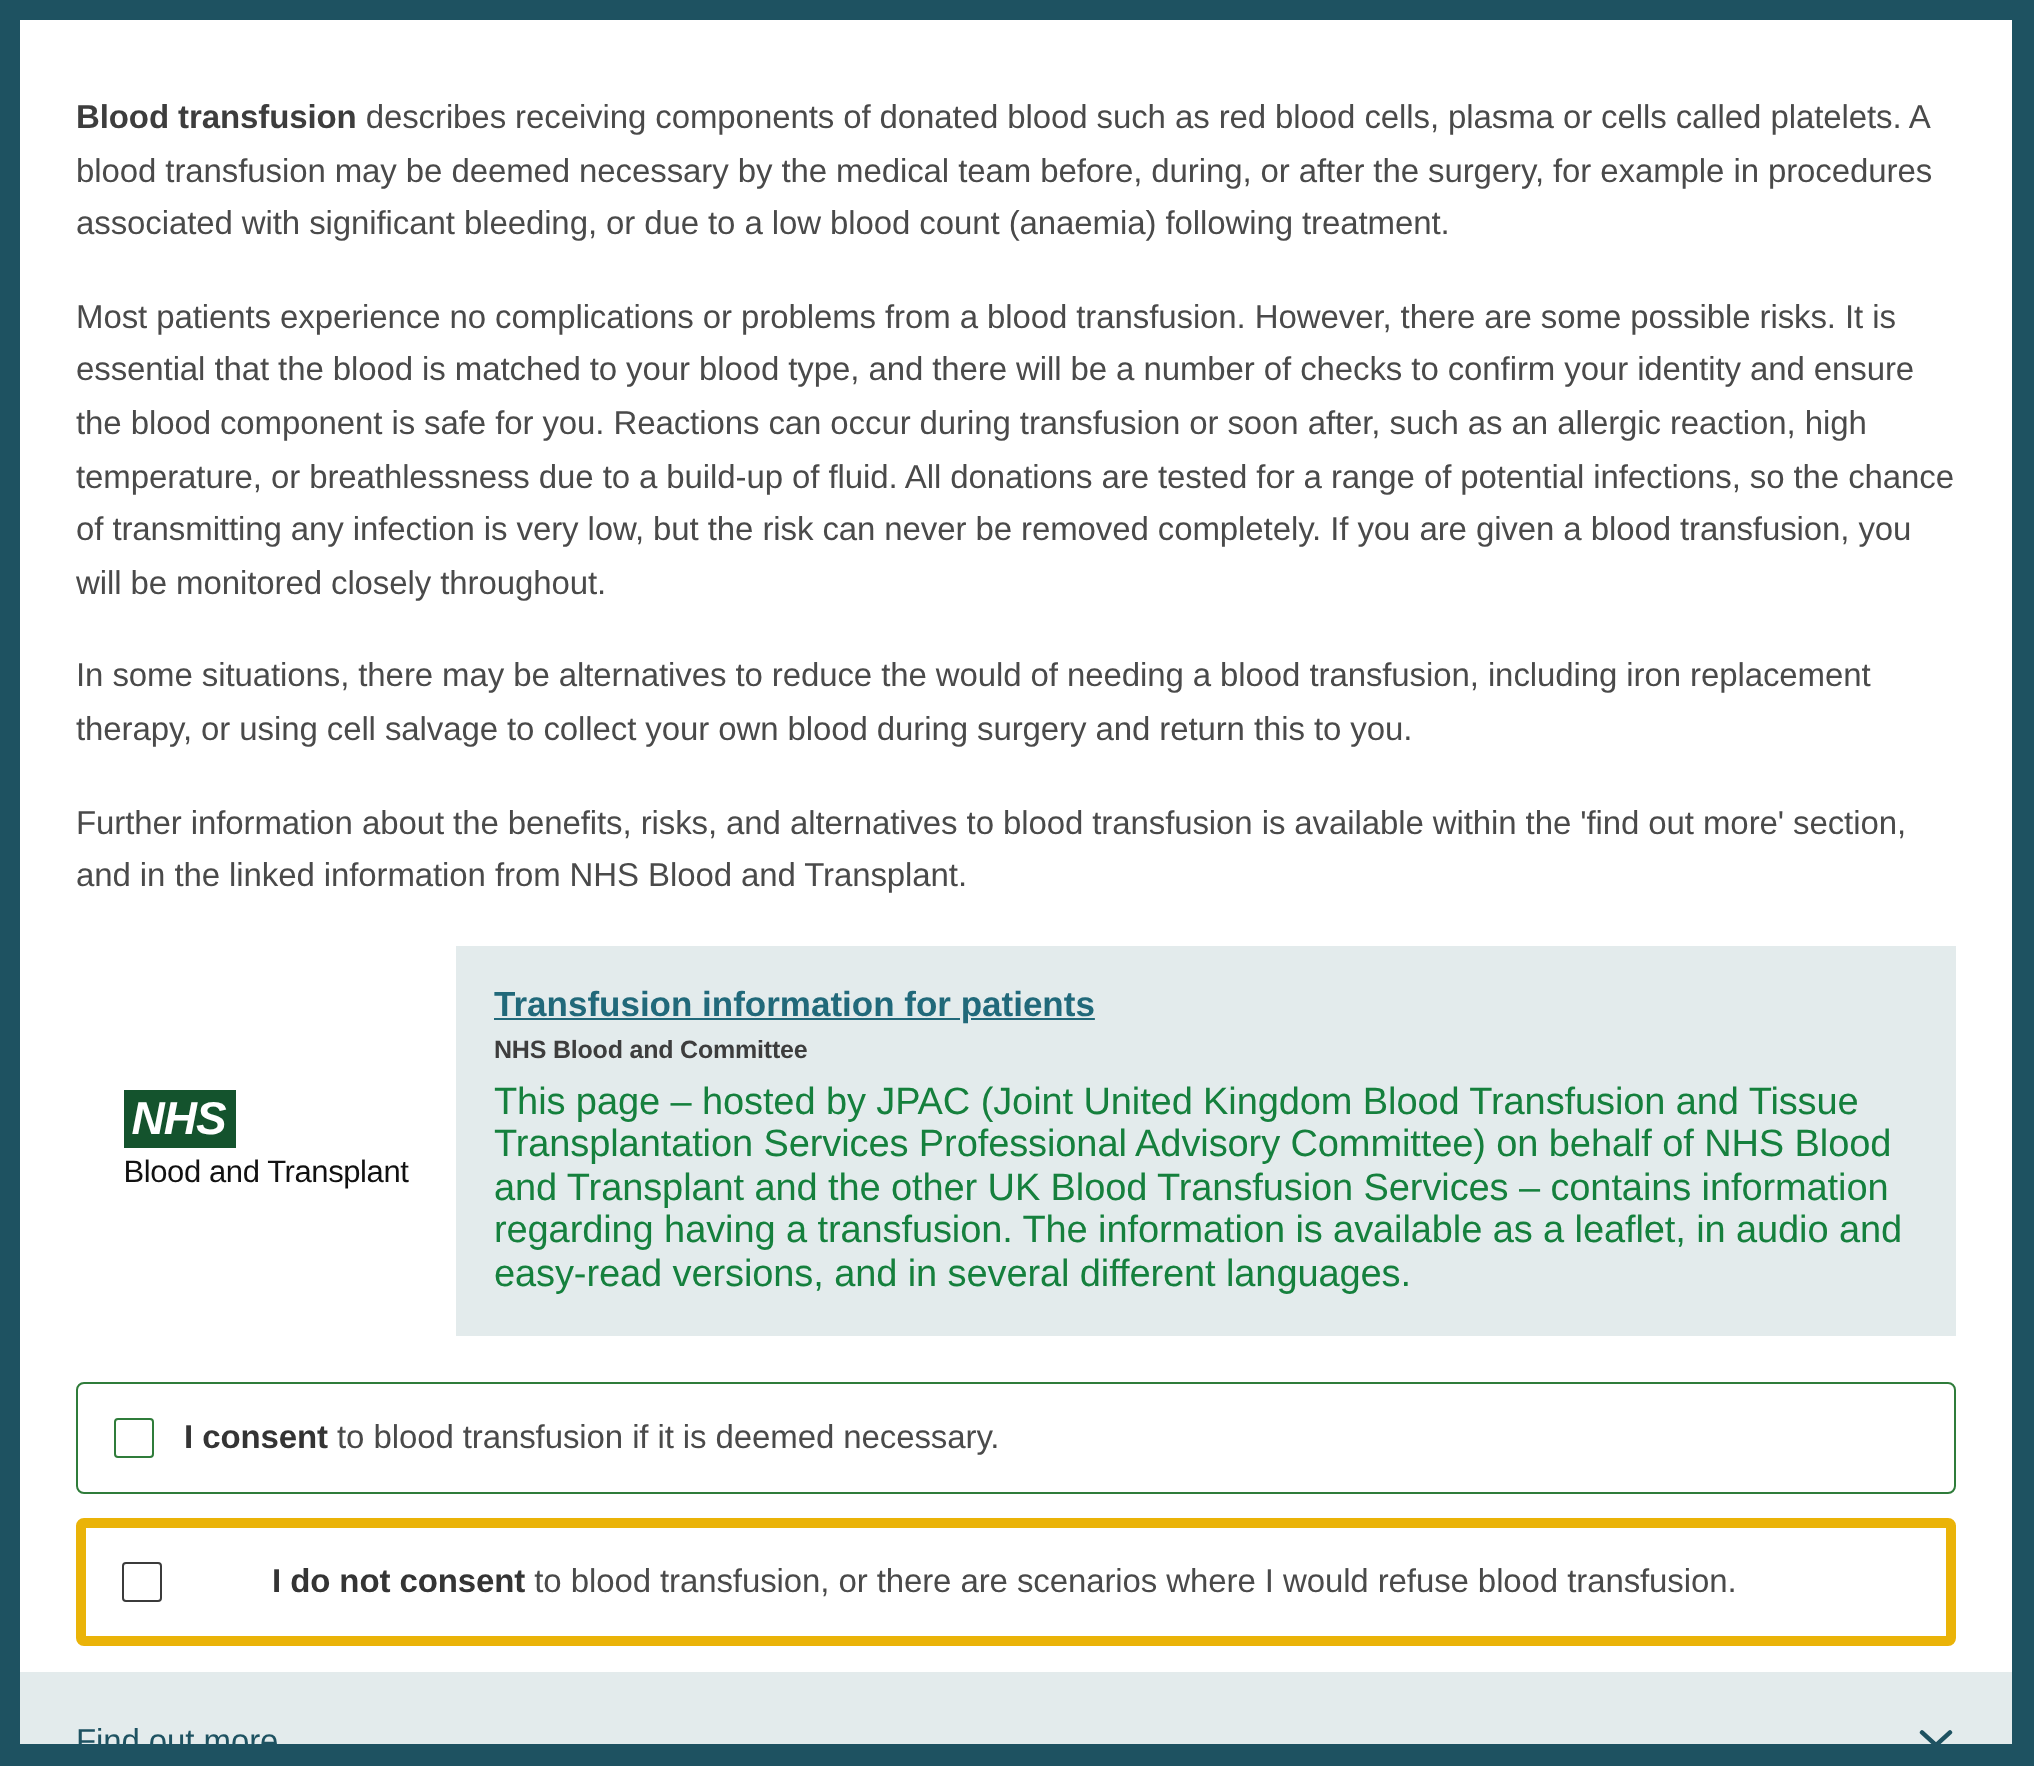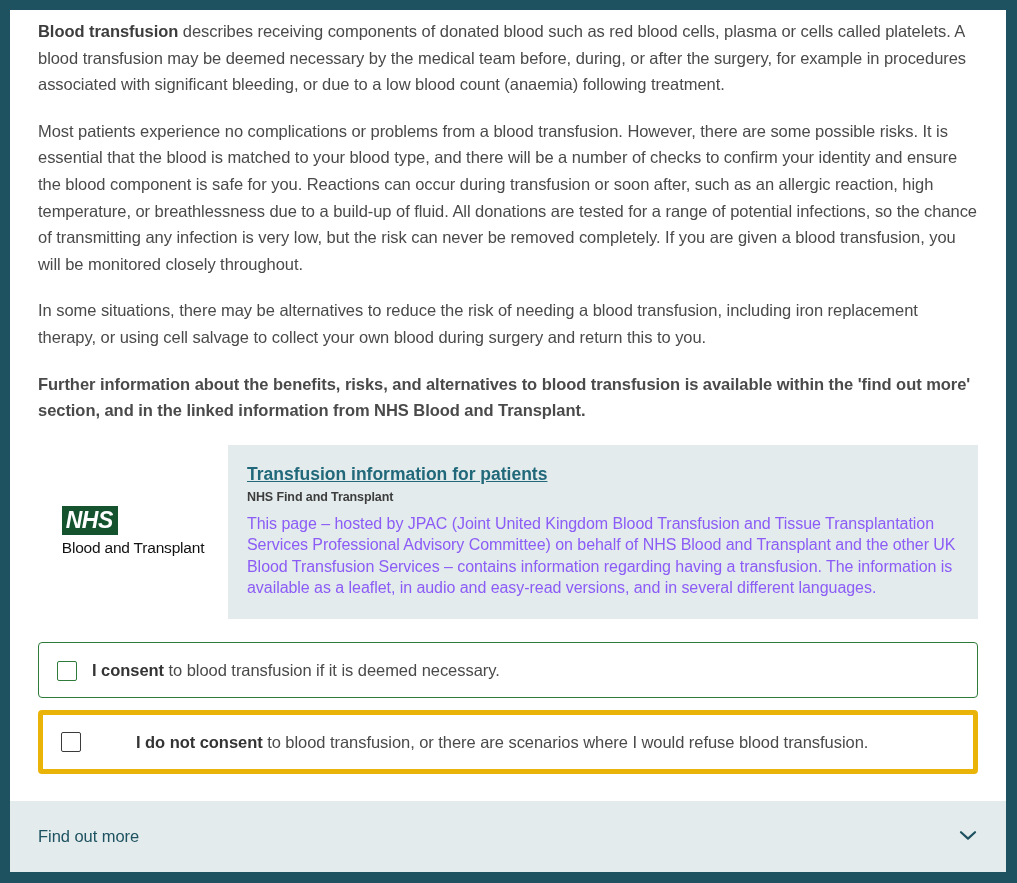--- a/index.html
+++ b/index.html
@@ -27,31 +27,31 @@
     background: #ffffff;
     width: 100%;
     height: 100%;
     display: flex;
     flex-direction: column;
     overflow: hidden;
   }
 
   .card-body {
     flex: 1 1 auto;
-    padding: 8px 28px 0 28px;
+    padding: 36px 28px 0 28px;
   }
 
   p.para {
     margin: 0 0 20px 0;
     font-size: 16.5px;
     line-height: 26.6px;
     color: #4a4a4a;
     letter-spacing: -0.05px;
   }
-  p.para:last-of-type { margin-bottom: 0; font-weight: bold; }
+  p.para:last-of-type { margin-bottom: 0; }
   .b { font-weight: bold; color: #3d3d3d; }
 
   
   .link-block {
     display: flex;
     align-items: stretch;
     margin-top: 21px;
   }
   .logo-col {
     width: 190px;
@@ -103,37 +103,37 @@
   }
   .info-source {
     margin: 0 0 9px 0;
     font-size: 12.5px;
     font-weight: bold;
     color: #3d3d3d;
     letter-spacing: -0.1px;
   }
   .info-desc {
     margin: 0;
-    font-size: 16px;
+    font-size: 19px;
     line-height: 21.5px;
-    color: #8b5cf6;
+    color: #15803d;
     letter-spacing: -0.05px;
   }
 
   
   .options { margin-top: 23px; }
   .option {
     display: flex;
     align-items: center;
     border-radius: 4px;
     padding: 16px 18px;
     cursor: pointer;
     background: #ffffff;
   }
-  .option.consent  { border: 1px solid #2f7c3a; align-items: flex-end; }
+  .option.consent  { border: 1px solid #2f7c3a; }
   .option.refuse   { border: 5px solid #eab308; margin-top: 12px; gap: 40px; }
 
   .cbx {
     width: 20px; height: 20px;
     flex: 0 0 20px;
     border-radius: 2px;
     background: #ffffff;
     margin-right: 15px;
   }
   .option.consent .cbx { border: 1.6px solid #2f7c3a; }
@@ -173,36 +173,36 @@
   <div class="card">
 
     <div class="card-body">
 
       <p class="para">
         <span class="b">Blood transfusion</span><span> describes receiving components of donated blood such as red blood cells, plasma or cells called platelets. A blood transfusion may be deemed necessary by the medical team before, during, or after the surgery, for example in procedures associated with significant bleeding, or due to a low blood count (anaemia) following treatment.</span>
       </p>
 
       <p class="para">Most patients experience no complications or problems from a blood transfusion. However, there are some possible risks. It is essential that the blood is matched to your blood type, and there will be a number of checks to confirm your identity and ensure the blood component is safe for you. Reactions can occur during transfusion or soon after, such as an allergic reaction, high temperature, or breathlessness due to a build-up of fluid. All donations are tested for a range of potential infections, so the chance of transmitting any infection is very low, but the risk can never be removed completely. If you are given a blood transfusion, you will be monitored closely throughout.</p>
 
-      <p class="para">In some situations, there may be alternatives to reduce the risk of needing a blood transfusion, including iron replacement therapy, or using cell salvage to collect your own blood during surgery and return this to you.</p>
+      <p class="para">In some situations, there may be alternatives to reduce the would of needing a blood transfusion, including iron replacement therapy, or using cell salvage to collect your own blood during surgery and return this to you.</p>
 
       <p class="para">Further information about the benefits, risks, and alternatives to blood transfusion is available within the 'find out more' section, and in the linked information from NHS Blood and Transplant.</p>
 
       <div class="link-block">
 
         <div class="logo-col">
           <div class="nhs-logo">
             <span class="nhs-mark">NHS</span>
             <span class="nhs-sub">Blood and Transplant</span>
           </div>
         </div>
 
         <div class="info-card">
           <a class="info-title" href="#">Transfusion information for patients</a>
-          <p class="info-source">NHS Find and Transplant</p>
+          <p class="info-source">NHS Blood and Committee</p>
           <p class="info-desc">This page – hosted by JPAC (Joint United Kingdom Blood Transfusion and Tissue Transplantation Services Professional Advisory Committee) on behalf of NHS Blood and Transplant and the other UK Blood Transfusion Services – contains information regarding having a transfusion. The information is available as a leaflet, in audio and easy-read versions, and in several different languages.</p>
         </div>
 
       </div>
 
       <div class="options">
 
         <div class="option consent">
           <span class="cbx"></span>
           <span class="option-label">

